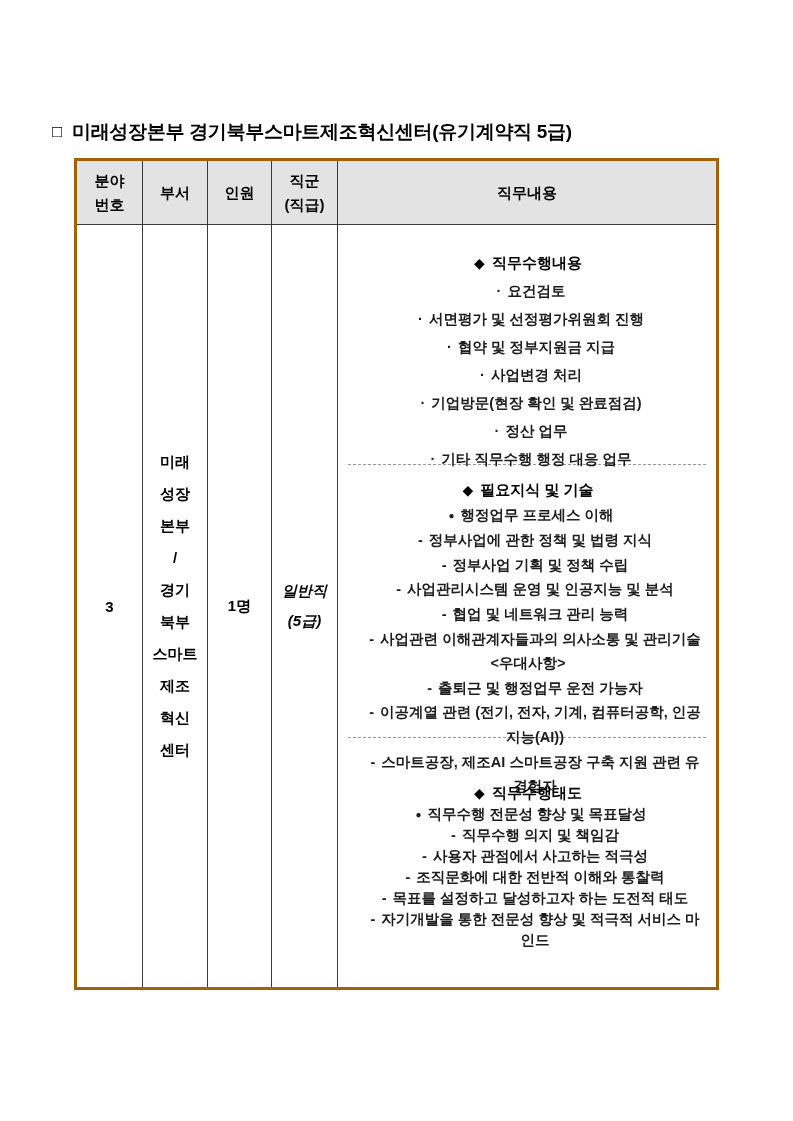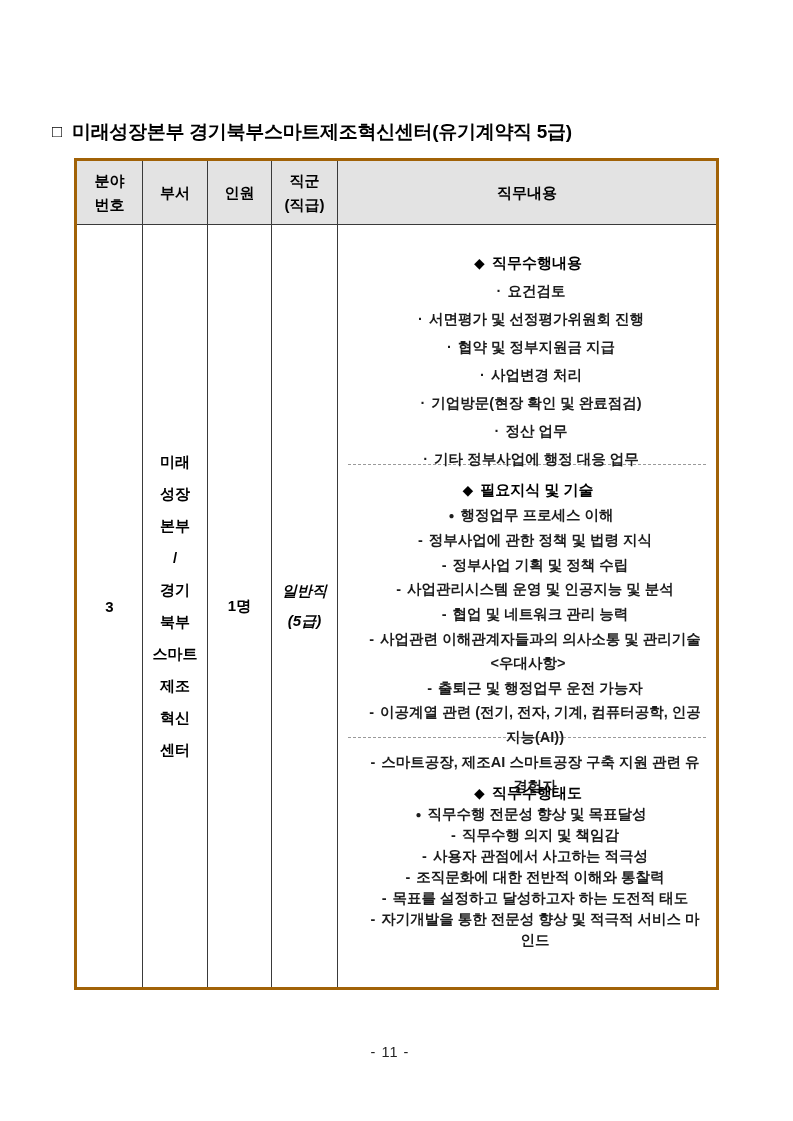--- a/index.html
+++ b/index.html
@@ -156,21 +156,21 @@
           </td>
         <td class="job-desc-cell" id="job-desc-cell">
             <div class="section">
               <div class="sec-header"><span class="diamond">◆</span><span>직무수행내용</span></div>
               <div class="item indent-1"><span class="marker">·</span><span>요건검토</span></div>
               <div class="item indent-1"><span class="marker">·</span><span>서면평가 및 선정평가위원회 진행</span></div>
               <div class="item indent-1"><span class="marker">·</span><span>협약 및 정부지원금 지급</span></div>
               <div class="item indent-1"><span class="marker">·</span><span>사업변경 처리</span></div>
               <div class="item indent-1"><span class="marker">·</span><span>기업방문(현장 확인 및 완료점검)</span></div>
               <div class="item indent-1"><span class="marker">·</span><span>정산 업무</span></div>
-              <div class="item indent-1"><span class="marker">·</span><span>기타 정부사업에 행정 대응 업무</span></div>
+              <div class="item indent-1"><span class="marker">·</span><span>기타 직무수행 행정 대응 업무</span></div>
             </div>
             <div class="section">
               <div class="sec-header"><span class="diamond">◆</span><span>필요지식 및 기술</span></div>
               <div class="item indent-1"><span class="marker disc">●</span><span>행정업무 프로세스 이해</span></div>
               <div class="item indent-2"><span class="marker">-</span><span>정부사업에 관한 정책 및 법령 지식</span></div>
               <div class="item indent-2"><span class="marker">-</span><span>정부사업 기획 및 정책 수립</span></div>
               <div class="item indent-2"><span class="marker">-</span><span>사업관리시스템 운영 및 인공지능 및 분석</span></div>
               <div class="item indent-2"><span class="marker">-</span><span>협업 및 네트워크 관리 능력</span></div>
               <div class="item indent-2"><span class="marker">-</span><span>사업관련 이해관계자들과의 의사소통 및 관리기술</span></div>
               <div class="item indent-0"><span>&lt;우대사항&gt;</span></div>
@@ -185,15 +185,14 @@
               <div class="item indent-2"><span class="marker">-</span><span>사용자 관점에서 사고하는 적극성</span></div>
               <div class="item indent-2"><span class="marker">-</span><span>조직문화에 대한 전반적 이해와 통찰력</span></div>
               <div class="item indent-2"><span class="marker">-</span><span>목표를 설정하고 달성하고자 하는 도전적 태도</span></div>
               <div class="item indent-2"><span class="marker">-</span><span>자기개발을 통한 전문성 향상 및 적극적 서비스 마인드</span></div>
             </div>
           </td>
       </tr>
     </tbody>
   </table>
 
-  <div class="page-footer">- 11 -</div>
 
 </div>
 
 </body></html>

